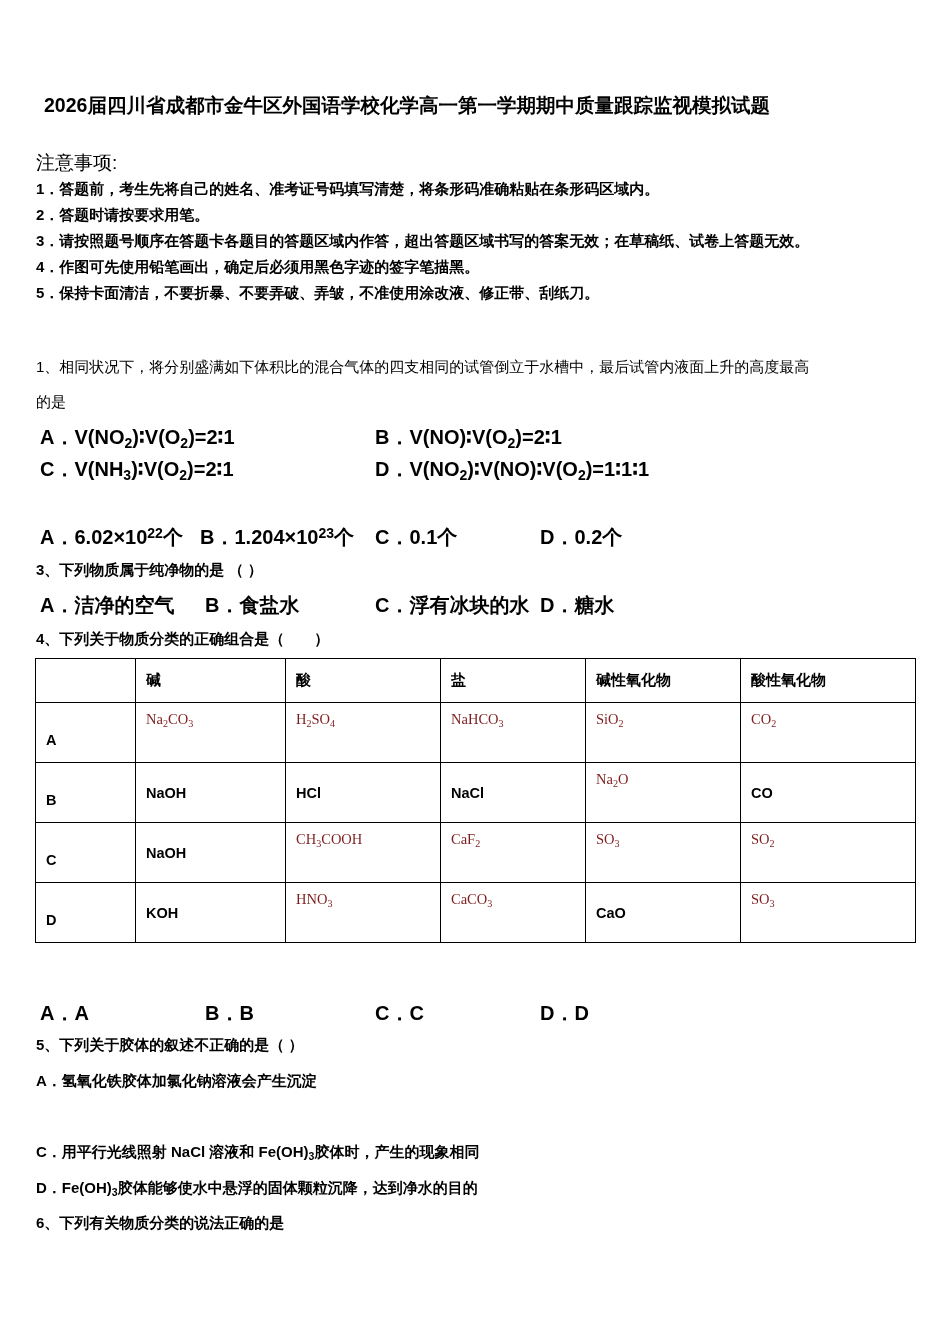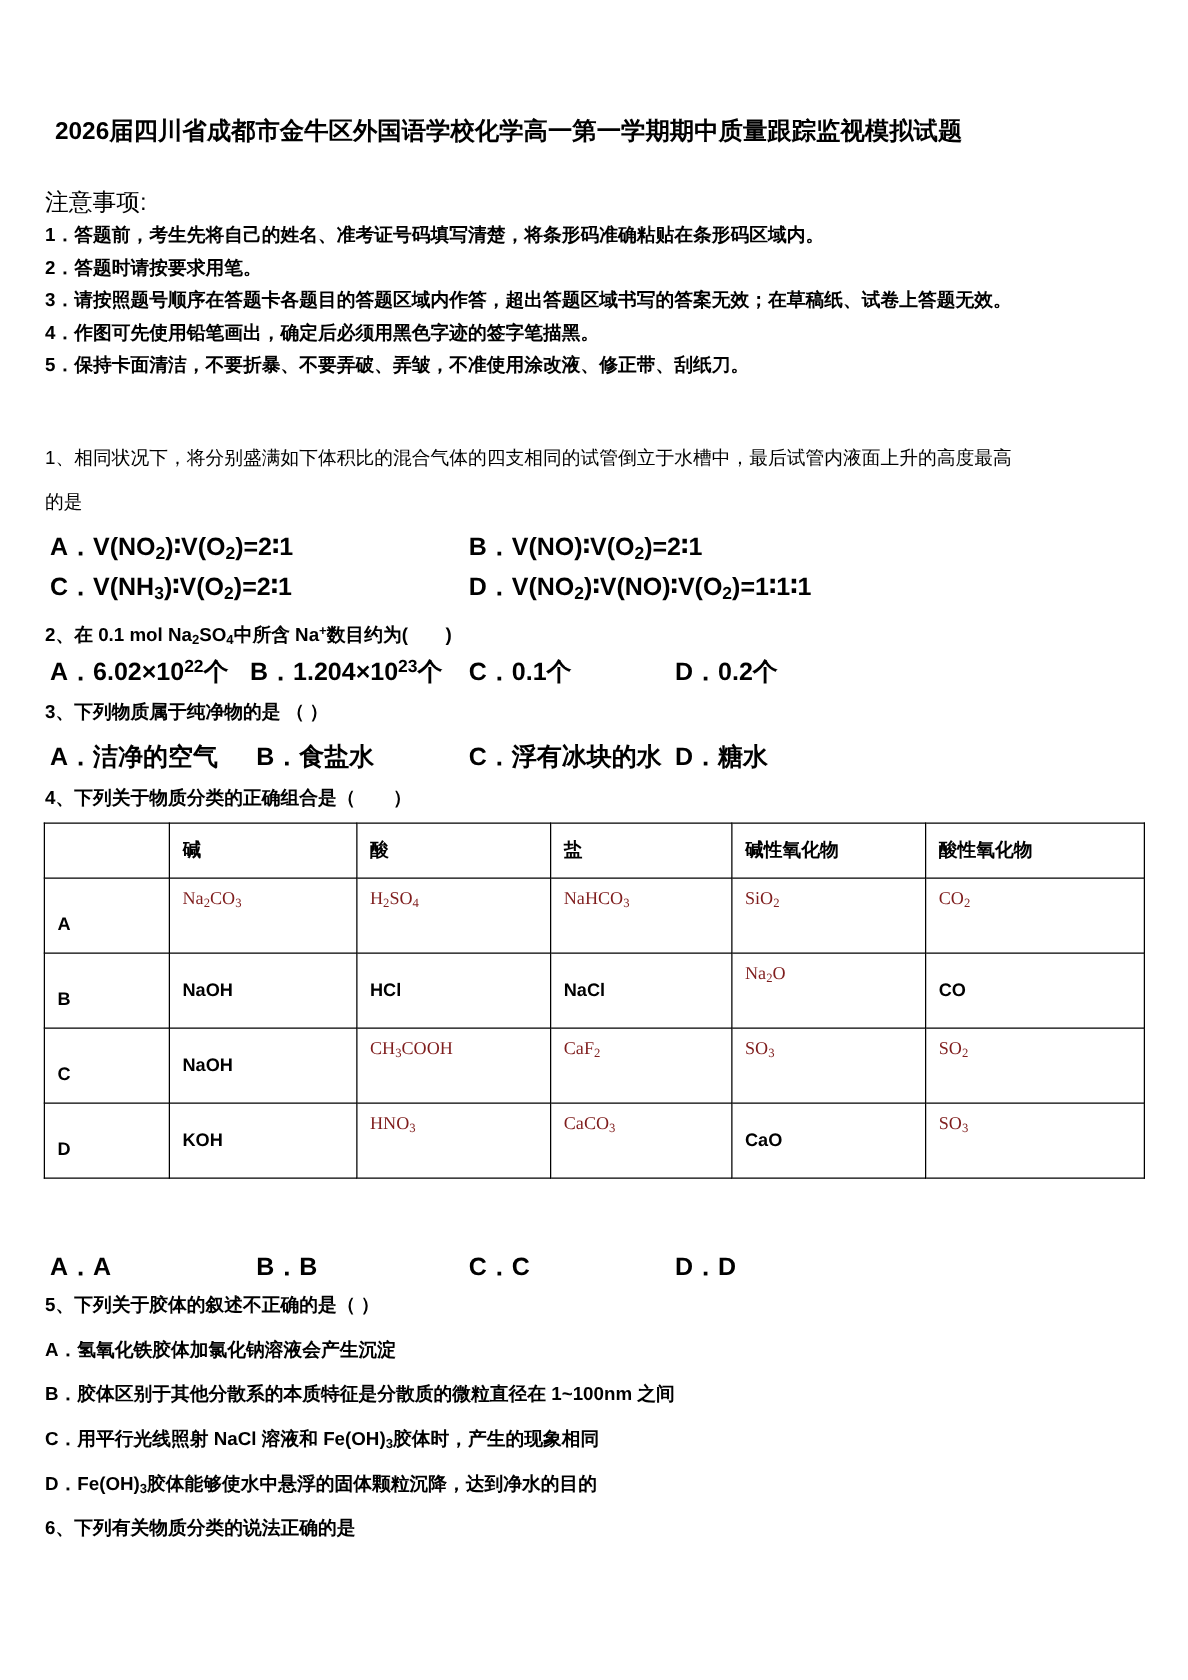--- a/index.html
+++ b/index.html
@@ -174,21 +174,20 @@
   <div class="opt" style="left:375px; top:424px;">
     <span>B．</span><span>V(NO)∶V(O<sub>2</sub>)=2∶1</span>
   </div>
   <div class="opt" style="left:40px; top:456px;">
     <span>C．</span><span>V(NH<sub>3</sub>)∶V(O<sub>2</sub>)=2∶1</span>
   </div>
   <div class="opt" style="left:375px; top:456px;">
     <span>D．</span><span>V(NO<sub>2</sub>)∶V(NO)∶V(O<sub>2</sub>)=1∶1∶1</span>
   </div>
 
-  <div class="opt-line" style="top:492px;">2、在 0.1 mol Na<sub>2</sub>SO<sub>4</sub>中所含 Na<sup>+</sup>数目约为(　　)</div>
 
   <div class="opt" style="left:40px; top:524px;">
     <span>A．</span><span>6.02×10<sup>22</sup>个</span>
   </div>
   <div class="opt" style="left:200px; top:524px;">
     <span>B．</span><span>1.204×10<sup>23</sup>个</span>
   </div>
   <div class="opt" style="left:375px; top:524px;">
     <span>C．</span><span>0.1个</span>
   </div>
@@ -271,23 +270,20 @@
   </div>
   <div class="opt" style="left:540px; top:1000px;">
     <span>D．</span><span>D</span>
   </div>
 
   <div class="opt-line" style="top:1032px;">5、下列关于胶体的叙述不正确的是（ ）</div>
 
   <div class="opt-line" style="top:1068px;">
     <span>A．</span><span>氢氧化铁胶体加氯化钠溶液会产生沉淀</span>
   </div>
-  <div class="opt-line" style="top:1103px;">
-    <span>B．</span><span>胶体区别于其他分散系的本质特征是分散质的微粒直径在 1~100nm 之间</span>
-  </div>
   <div class="opt-line" style="top:1139px;">
     <span>C．</span><span>用平行光线照射 NaCl 溶液和 Fe(OH)<sub>3</sub>胶体时，产生的现象相同</span>
   </div>
   <div class="opt-line" style="top:1175px;">
     <span>D．</span><span>Fe(OH)<sub>3</sub>胶体能够使水中悬浮的固体颗粒沉降，达到净水的目的</span>
   </div>
 
   <div class="opt-line" style="top:1210px;">6、下列有关物质分类的说法正确的是</div>
 
 </div>

